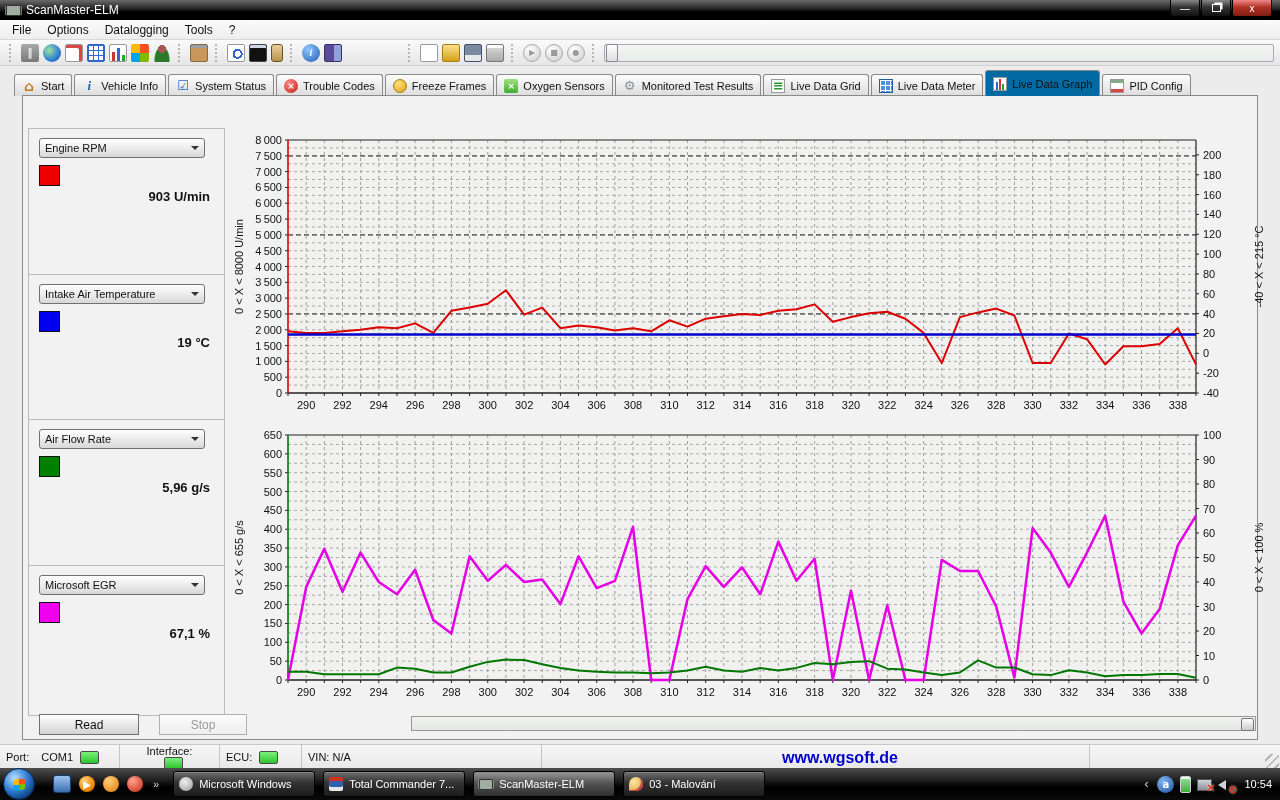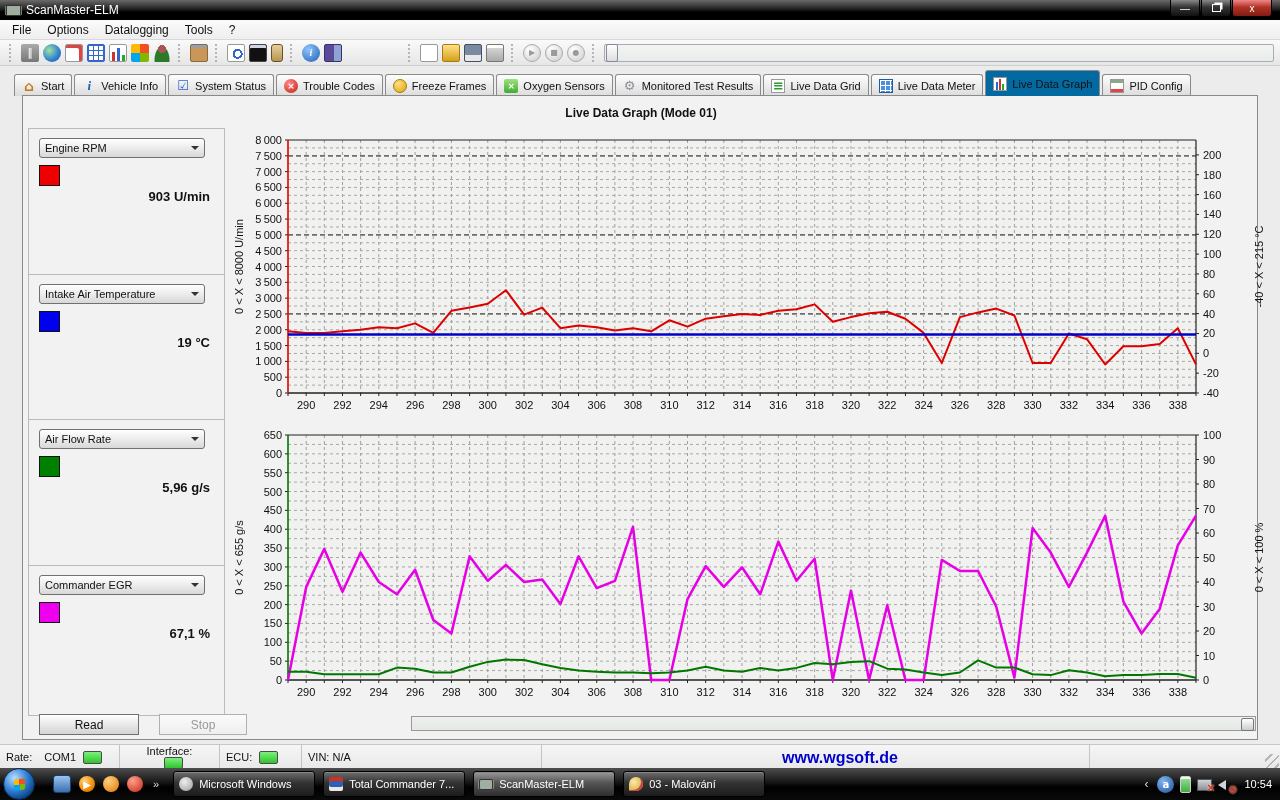--- a/index.html
+++ b/index.html
@@ -227,21 +227,20 @@
       <span class="ti ti-graph"></span>
       <span>Live Data Graph</span>
     </div>
   <div class="tab">
       <span class="ti ti-pid"></span>
       <span>PID Config</span>
     </div>
 </div>
 
 <div class="page">
-  <div class="page-title">Live Data Graph (Mode 01)</div>
 
   <div class="sidebar">
     <div class="panel">
       <div class="combo">
           <span>Engine RPM</span>
           <span class="arrowbox">
             <span class="arrow"></span>
           </span>
         </div>
       <div class="swatch" style="background: rgb(238, 0, 0);"></div>
@@ -262,21 +261,21 @@
           <span>Air Flow Rate</span>
           <span class="arrowbox">
             <span class="arrow"></span>
           </span>
         </div>
       <div class="swatch" style="background: rgb(0, 128, 0);"></div>
       <div class="chval">5,96 g/s</div>
     </div>
     <div class="panel">
       <div class="combo">
-          <span>Commander EGR</span>
+          <span>Microsoft EGR</span>
           <span class="arrowbox">
             <span class="arrow"></span>
           </span>
         </div>
       <div class="swatch" style="background: rgb(238, 0, 238);"></div>
       <div class="chval">67,1 %</div>
     </div>
   </div>
 
   <svg id="c1" class="chartsvg" style="top:32px;" width="1048" height="296">
@@ -720,21 +719,21 @@
 
   <div class="btn" style="left:16px;top:618px;width:100px;">Read</div>
   <div class="btn disabled" style="left:136px;top:618px;width:88px;">Stop</div>
   <div class="hscroll">
       <span class="thumb"></span>
     </div>
 </div>
 
 <div class="statusbar">
   <div class="sseg" style="left:0;width:120px;">
-    <span>Rate:</span>
+    <span>Port:</span>
     <span style="margin-left:12px;">COM1</span>
     <span class="led"></span>
   </div>
   <div class="sseg" style="left:120px;width:100px;flex-direction:column;">
     <span>Interface:</span>
     <span class="led"></span>
   </div>
   <div class="sseg" style="left:220px;width:82px;">
     <span>ECU:</span>
     <span class="led"></span>

